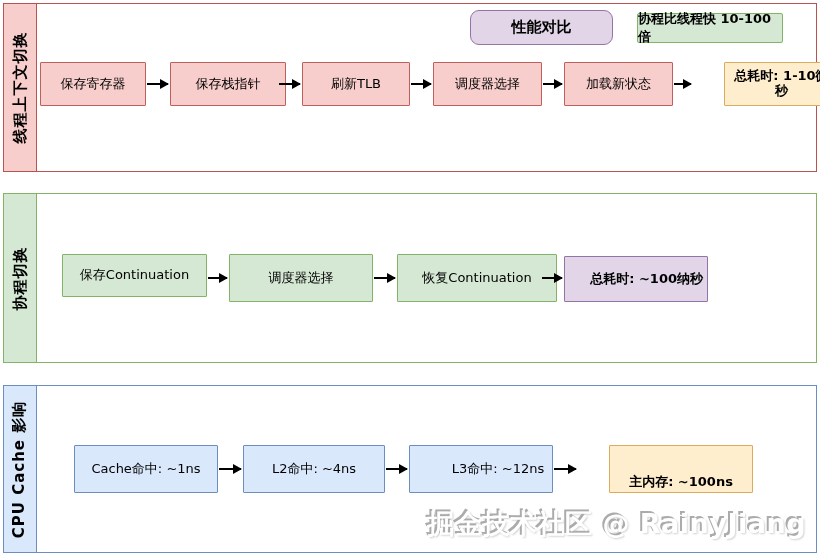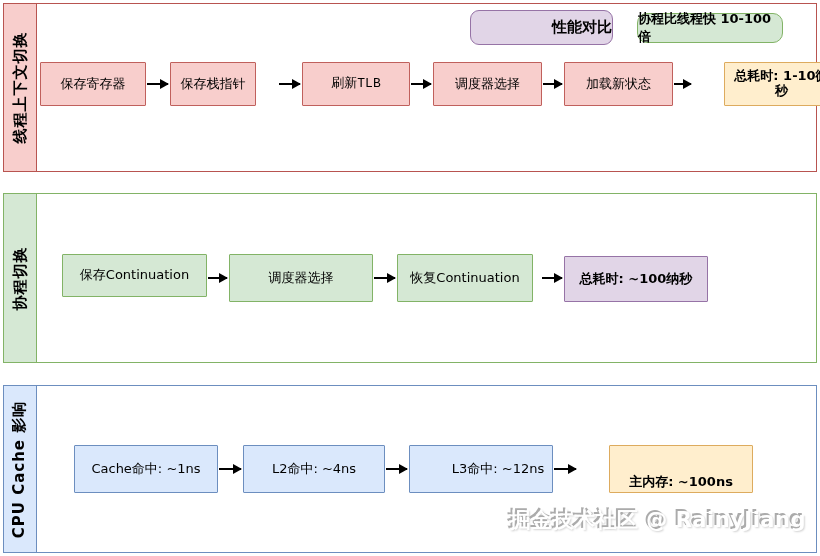--- a/index.html
+++ b/index.html
@@ -53,26 +53,26 @@
   .node-red    { background: #f8cecc; border: 1.6px solid #c0605c; }
   .node-green  { background: #d5e8d4; border: 1.6px solid #82b366; }
   .node-blue   { background: #dae8fc; border: 1.6px solid #6c8ebf; }
   .node-yellow { background: #ffeecd; border: 1.6px solid #ddab5e; font-weight: bold; margin-left: 31px; }
   .node-purple { background: #e1d5e7; border: 1.6px solid #9673a6; font-weight: bold; }
 
   
   .legend-title {
     position: absolute; left: 470px; top: 10px; width: 143px; height: 35px;
     background: #e1d5e7; border: 1.6px solid #9673a6; border-radius: 9px;
-    display: flex; align-items: center; justify-content: flex-end;
+    display: flex; align-items: center; justify-content: center;
     font-weight: bold; font-size: 15px;
   }
   .legend-note {
     position: absolute; left: 637px; top: 13px; width: 146px; height: 30px;
-    background: #d5e8d4; border: 1.6px solid #82b366; border-radius: 10px;
+    background: #d5e8d4; border: 1.6px solid #82b366; border-radius: 2px;
     display: flex; align-items: center; justify-content: center;
     font-weight: bold; font-size: 13px;
   }
 
   
   .arrow {
     position: absolute;
     height: 1.8px;
     background: #000;
   }
@@ -83,43 +83,43 @@
     width: 0; height: 0;
     border-left: 9px solid #000;
     border-top: 5.1px solid transparent;
     border-bottom: 5.1px solid transparent;
   }
 
   
   .watermark {
     position: absolute;
     right: 14px; top: 506px;
-    font-size: 21px;
+    font-size: 27px;
     font-weight: bold;
     color: #ffffff;
     white-space: nowrap;
     text-shadow: -2px -2px 0 #ababab, 1px 1px 2px rgba(0,0,0,0.18);
     letter-spacing: 0.5px;
   }
 </style>
 </head>
 <body>
 
 <div class="lane lane-thread">
   <div class="lane-strip">
     <span>线程上下文切换</span>
   </div>
 </div>
 <div class="node node-red" style="left:40px;  top:62px; width:106px; height:44px;">
     <span>保存寄存器</span>
   </div>
-<div class="node node-red" style="left:170px; top:62px; width:86px; height:44px;">
+<div class="node node-red" style="left:170px; top:62px; width:116px; height:44px;">
     <span>保存栈指针</span>
   </div>
-<div class="node node-red" style="left:302px; top:62px; width:108px; height:44px;font-family:Liberation Mono, monospace;">
+<div class="node node-red" style="left:302px; top:62px; width:108px; height:44px;">
     <span>刷新TLB</span>
   </div>
 <div class="node node-red" style="left:433px; top:62px; width:109px; height:44px;">
     <span>调度器选择</span>
   </div>
 <div class="node node-red" style="left:564px; top:62px; width:109px; height:44px;">
     <span>加载新状态</span>
   </div>
 <div class="node node-yellow" style="left:693px; top:62px; width:115px; height:44px;">
     <span>总耗时: 1-10微秒</span>
@@ -142,24 +142,24 @@
   <div class="lane-strip">
     <span>协程切换</span>
   </div>
 </div>
 <div class="node node-green" style="left:62px;  top:254px; width:145px; height:43px;">
     <span>保存Continuation</span>
   </div>
 <div class="node node-green" style="left:229px; top:254px; width:144px; height:48px;">
     <span>调度器选择</span>
   </div>
-<div class="node node-green" style="left:397px; top:254px; width:136px; height:48px;">
+<div class="node node-green" style="left:397px; top:254px; width:160px; height:48px;">
     <span>恢复Continuation</span>
   </div>
-<div class="node node-purple" style="left:564px; top:256px; width:144px; height:46px;">
+<div class="node node-purple" style="left:564px; top:256px; width:144px; height:46px;justify-content:flex-end;">
     <span>总耗时: ~100纳秒</span>
   </div>
 
 <div class="arrow" style="left:208px; top:277px; width:19px;"></div>
 <div class="arrow" style="left:374px; top:277px; width:21px;"></div>
 <div class="arrow" style="left:542px; top:277px; width:20px;"></div>
 
 <div class="lane lane-cache">
   <div class="lane-strip">
     <span>CPU Cache 影响</span>

